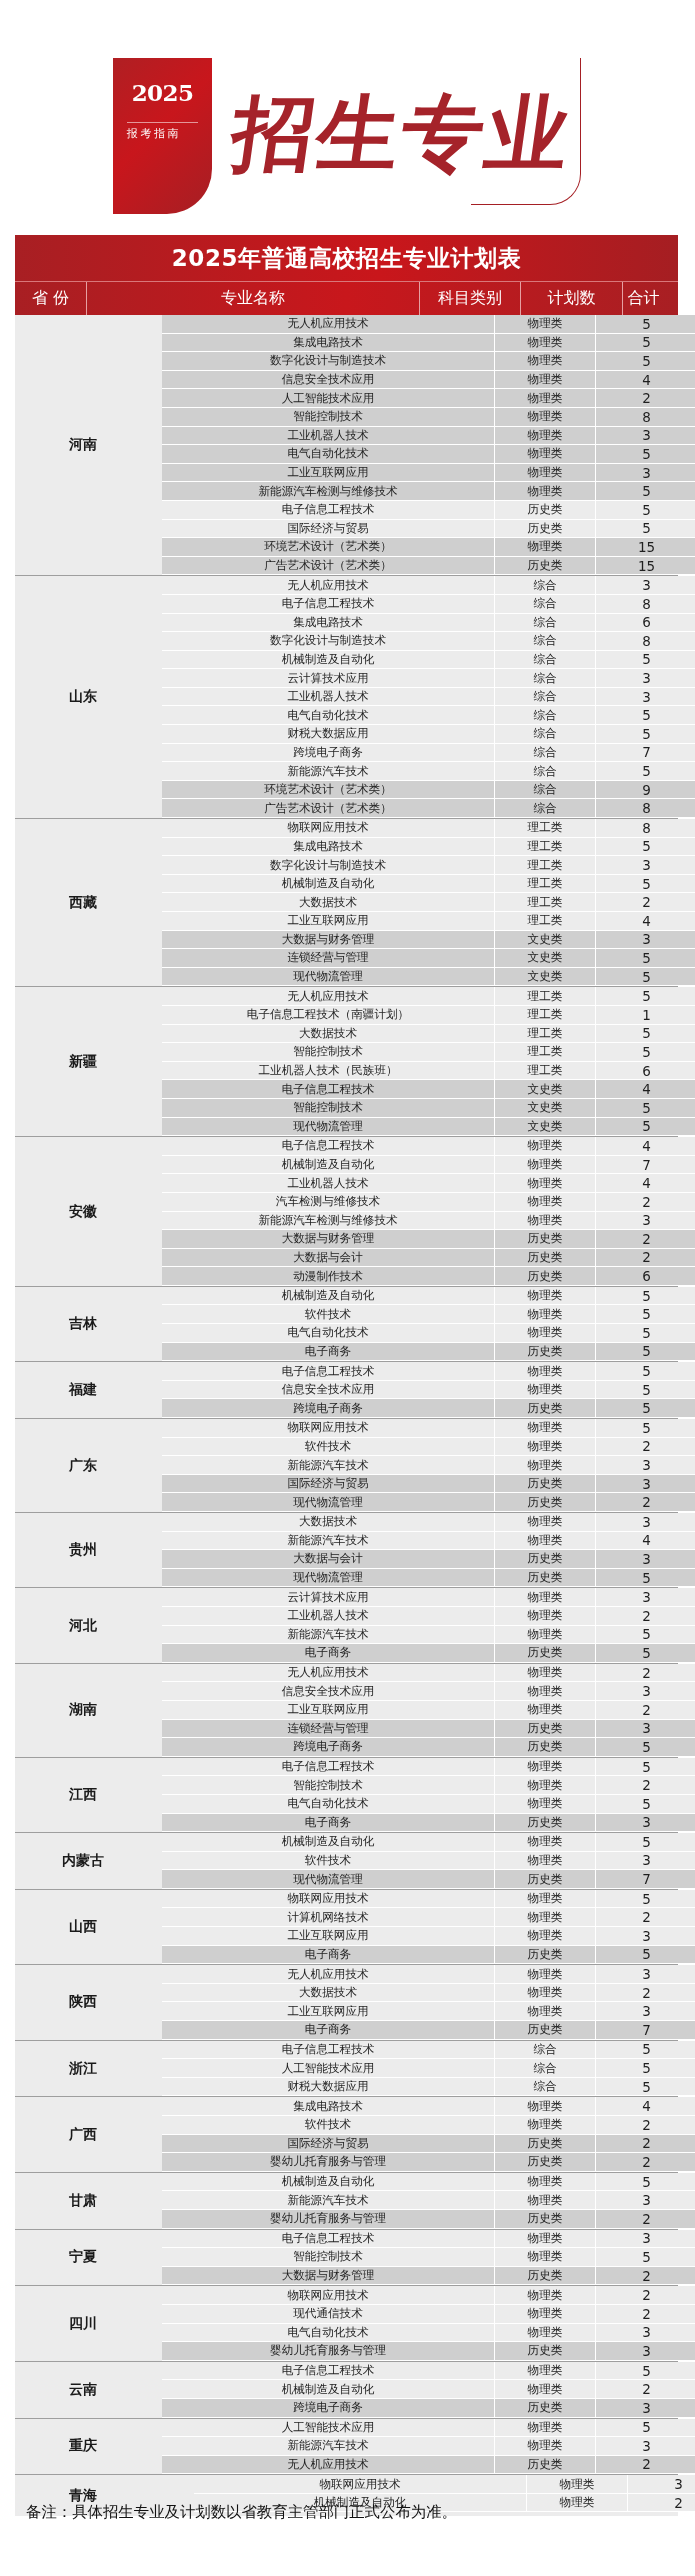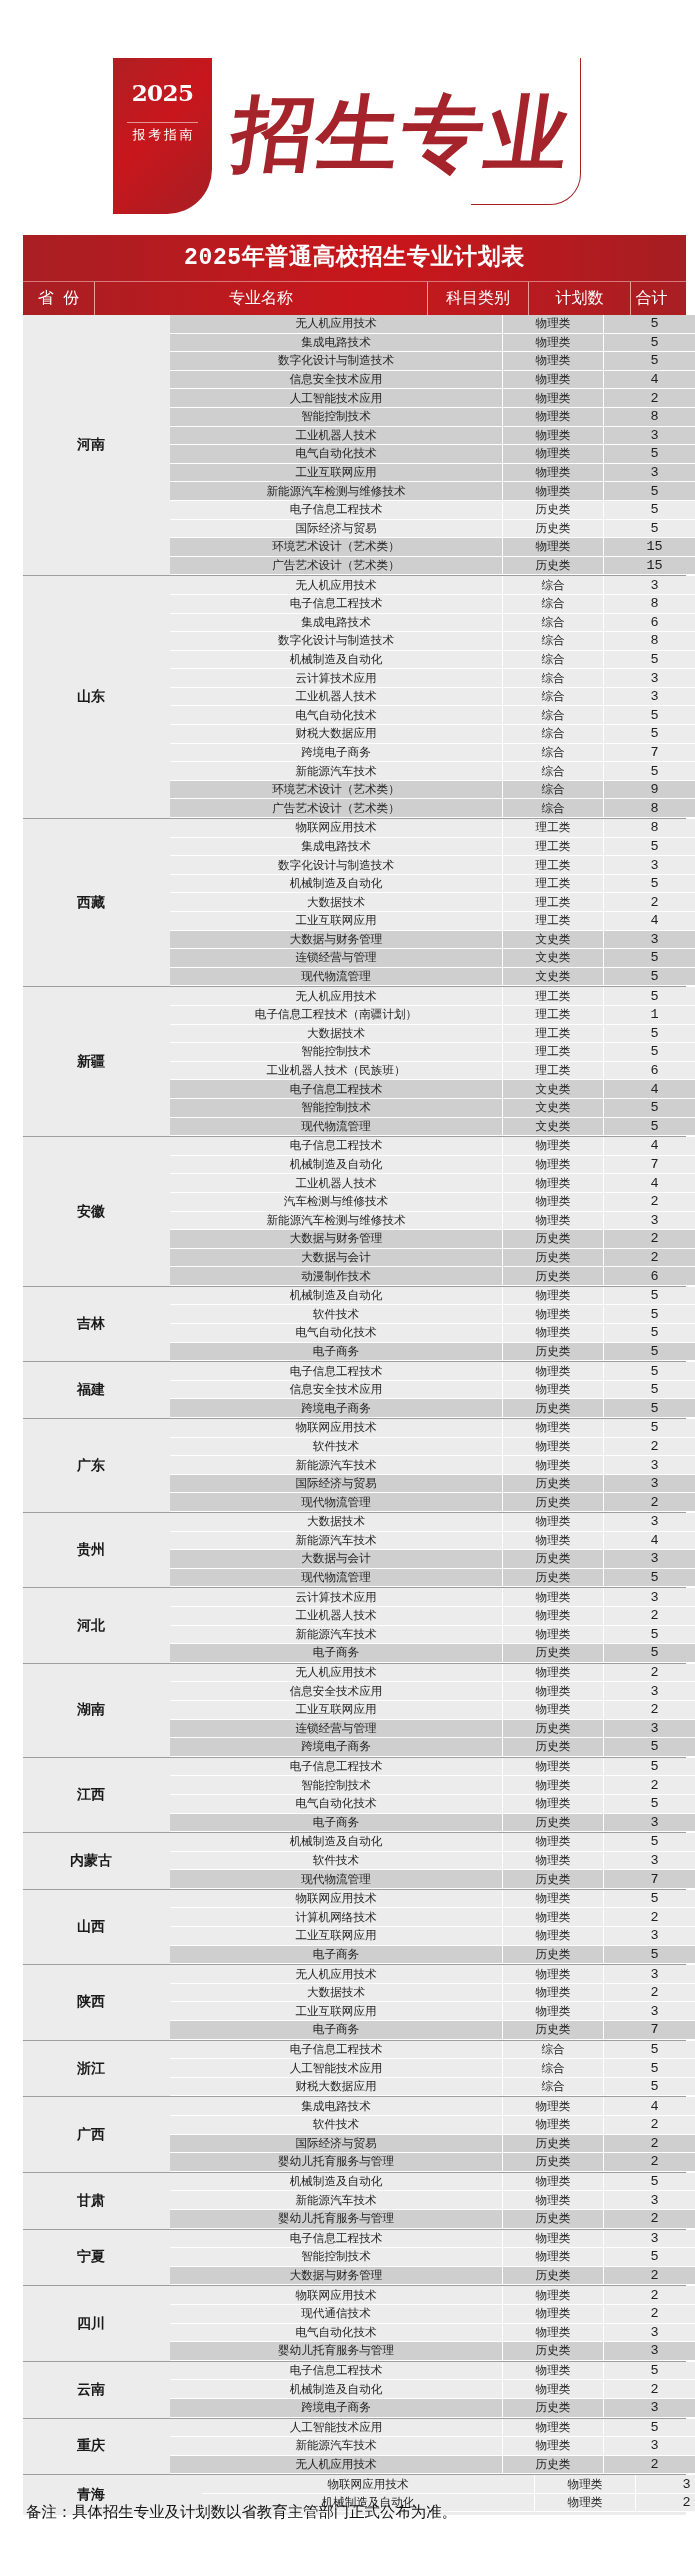--- a/index.html
+++ b/index.html
@@ -7,30 +7,30 @@
          font-family: "DejaVu Sans", "Liberation Sans", sans-serif; }
 
   
   .banner { position: absolute; left: 0; top: 0; width: 695px; height: 219px; }
   .badge { position: absolute; left: 113px; top: 58px; width: 99px; height: 156px;
            background: linear-gradient(135deg, #b01f23 0%, #c8161c 45%, #a61f24 100%);
            border-bottom-right-radius: 45px; color: #fff; text-align: center; }
   .badge-year { position: absolute; left: 0; right: 0; top: 20.6px; font-family: "DejaVu Serif", "Liberation Serif", serif;
                 font-weight: bold; font-size: 23px; letter-spacing: -0.6px; }
   .badge-rule { position: absolute; left: 14px; right: 14px; top: 64px; height: 1.3px; background: rgba(255,255,255,0.55); }
-  .badge-sub { position: absolute; left: 0; right: 17px; top: 68px; font-size: 13px; letter-spacing: 2.6px; text-align: right; }
+  .badge-sub { position: absolute; left: 0; right: 17px; top: 68px; font-size: 11px; letter-spacing: 2.6px; }
   .frame { position: absolute; left: 471px; top: 58px; width: 109px; height: 146px;
            border-right: 1.3px solid #a51f24; border-bottom: 1.3px solid #a51f24;
            border-bottom-right-radius: 31px; }
   .big-title { position: absolute; left: 227px; top: 93px; font-size: 82px; font-weight: bold;
                color: #a5232a; letter-spacing: 2.6px; transform: skewX(-8deg); transform-origin: left bottom;
                line-height: 1; font-family: "DejaVu Sans", "Liberation Sans", sans-serif; }
 
   
-  .table-wrap { position: absolute; left: 23px; top: 235px; width: 663px; font-family: Liberation Mono, monospace; }
+  .table-wrap { position: absolute; left: 15px; top: 235px; width: 663px; }
   .table-title { height: 46px; background: linear-gradient(90deg, #a81f23 0%, #c9161b 55%, #a51e22 100%);
                  color: #fff; font-size: 23px; font-weight: bold; text-align: center; line-height: 46px; letter-spacing: 0.6px; }
   .thead { display: flex; height: 33px; background: linear-gradient(90deg, #a81f23 0%, #c8171c 50%, #a81f23 100%);
            border-top: 0.6px solid #d9777a; }
   .th { color: #fff; font-size: 16px; display: flex; align-items: center; justify-content: center;
         border-right: 1.3px solid #e6a0a2; box-sizing: border-box; }
   .th:last-child { border-right: none; }
   .c-prov { width: 72px; }
   .c-major { width: 333px; }
   .c-cat { width: 101px; }

